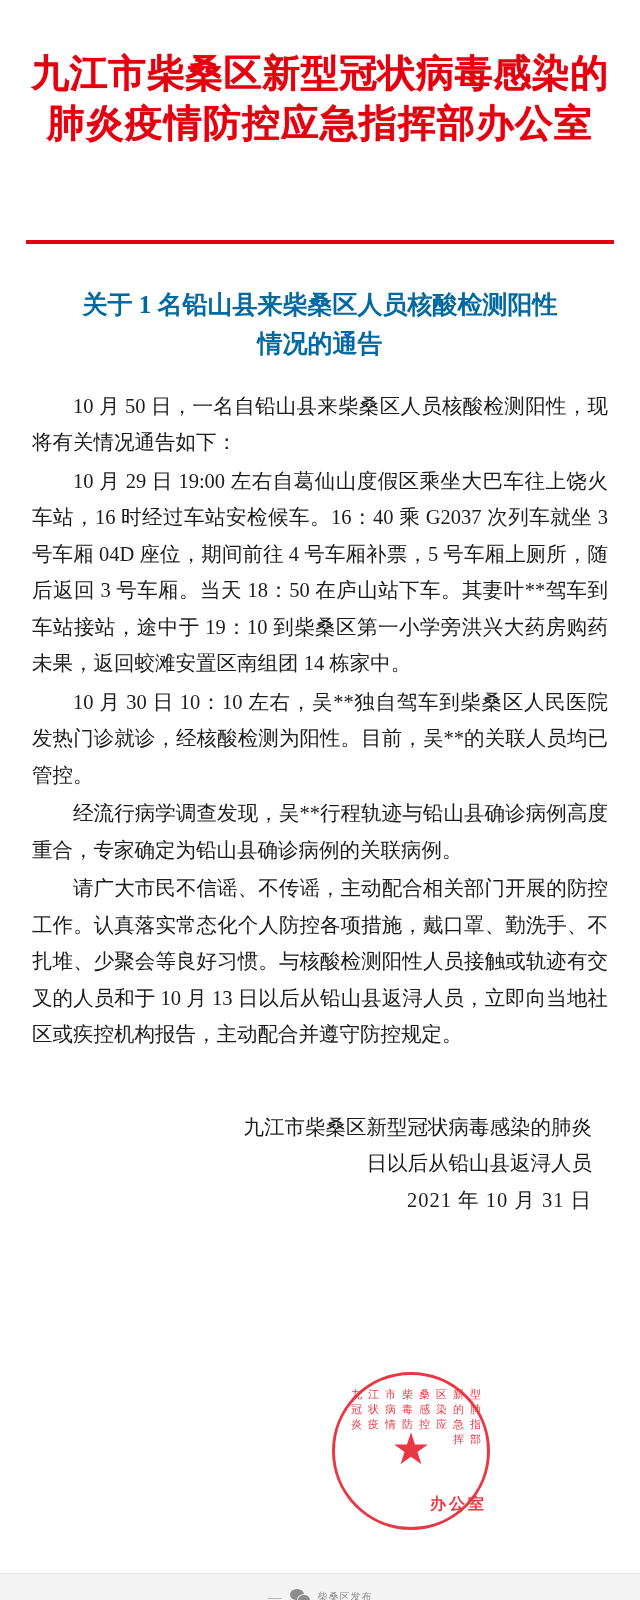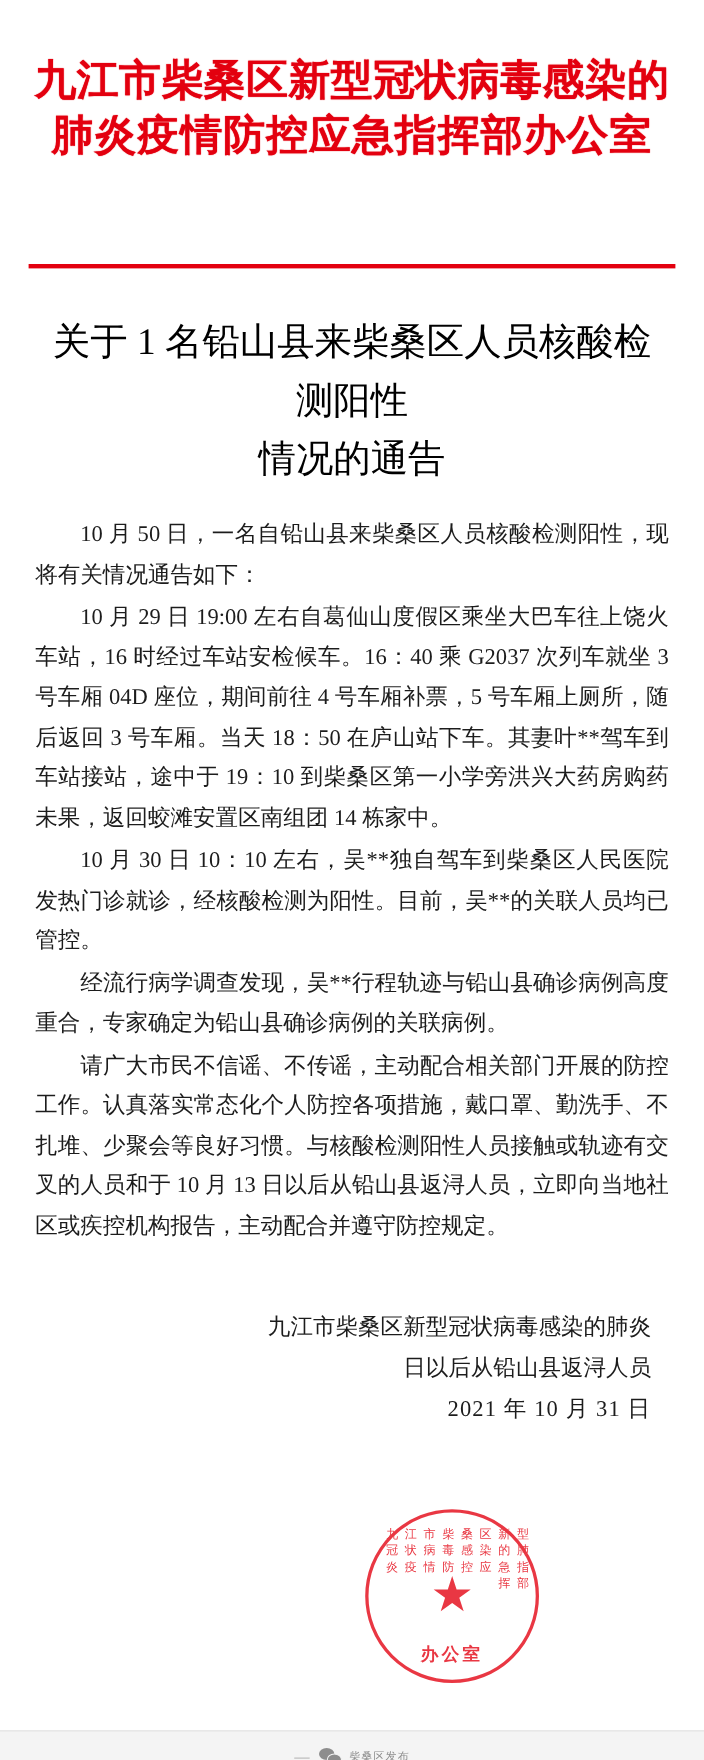--- a/index.html
+++ b/index.html
@@ -46,24 +46,24 @@
     margin: 92px 0 0 0;
     height: 4px;
     background: #e3000f;
     width: 100%;
   }
 
   
   .doc-title {
     margin-top: 42px;
     text-align: center;
-    font-size: 34px;
-    font-weight: 400;
+    font-size: 25px;
+    font-weight: 700;
     line-height: 1.55;
-    color: #000000;
+    color: #0369a1;
     padding: 0 12px;
   }
   .doc-title .t-line {
     display: block;
   }
 
   
   .body-text {
     margin-top: 24px;
     font-size: 20.5px;
@@ -127,21 +127,21 @@
     text-align: right;
     font-size: 11px;
     color: #e3000f;
     letter-spacing: 6px;
   }
   .seal .seal-bottom {
     position: absolute;
     bottom: 12px;
     left: 0;
     width: 100%;
-    text-align: center;
+    text-align: right;
     font-size: 16px;
     color: #e3000f;
     letter-spacing: 3px;
     font-weight: 700;
   }
 
   
   .footer {
     position: absolute;
     left: 0;

